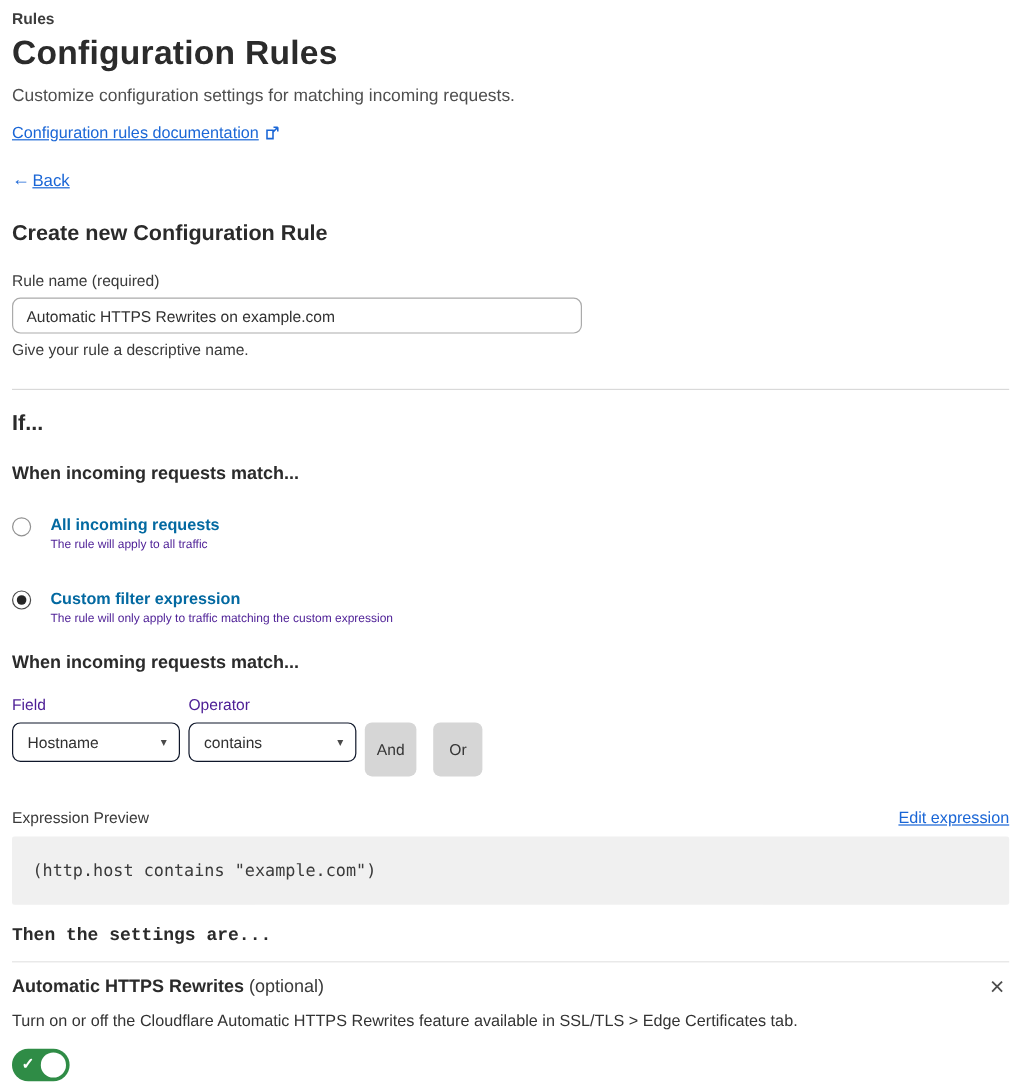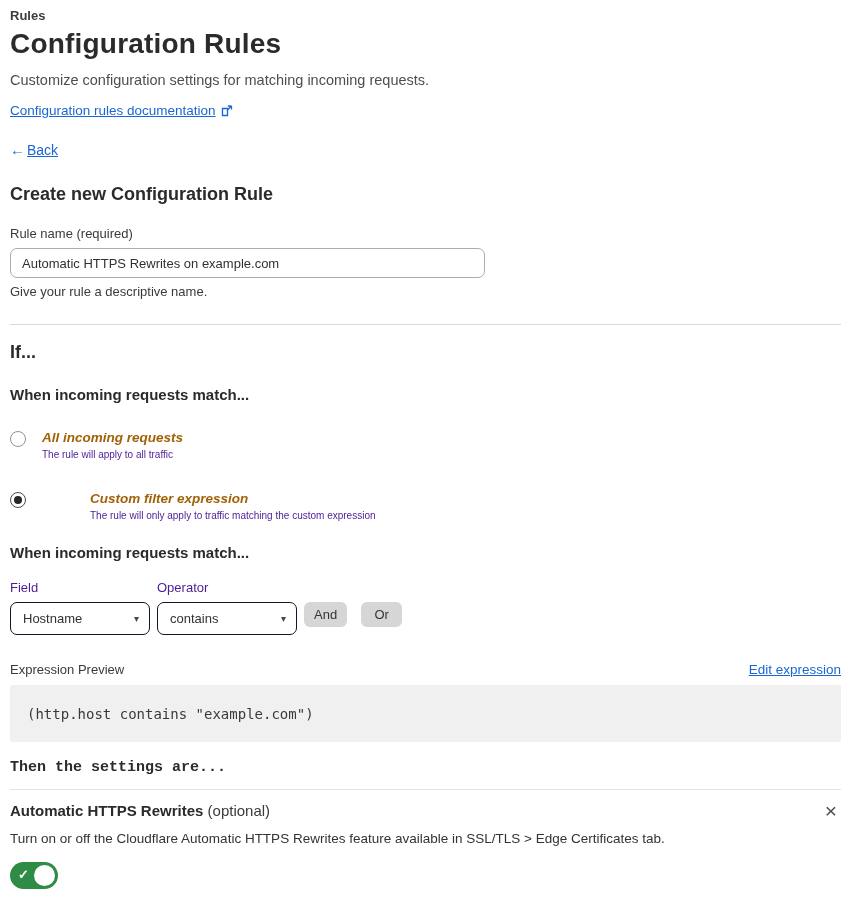--- a/index.html
+++ b/index.html
@@ -36,34 +36,34 @@
   }
   .help-text { margin-top: 6px; font-size: 13px; color: #3a3a3a; }
 
   .divider { margin-top: 25px; border: none; border-top: 1px solid #d9d9d9; height: 0; }
   .divider-soft { margin-top: 13px; border: none; border-top: 1px solid #e4e4e4; height: 0; }
 
   .if-title { margin-top: 17px; font-size: 18px; font-weight: 700; color: #2b2b2b; }
   .match-heading { margin-top: 23px; font-size: 15px; font-weight: 700; color: #2b2b2b; }
 
   .radio-option { margin-top: 27px; display: flex; }
-  .radio-option.second { margin-top: 31px; gap: 48px; }
+  .radio-option.second { margin-top: 31px; }
   .radio-circle {
     width: 16px; height: 16px; border-radius: 50%;
     border: 1.5px solid #919191; background: #fff;
     margin-top: 1px; flex: 0 0 16px;
     display: flex; align-items: center; justify-content: center;
     cursor: pointer;
   }
   .radio-circle.checked { border-color: #4a4a4a; }
   .radio-circle.checked::after {
     content: ""; width: 8px; height: 8px; border-radius: 50%; background: #262626;
   }
   .radio-texts { margin-left: 16px; }
-  .radio-label { font-size: 13.5px; font-weight: 700; color: #a16207; font-style: italic; }
+  .radio-label { font-size: 13.5px; font-weight: 700; color: #0369a1; }
   .radio-desc { font-size: 10px; color: #4c1d95; margin-top: 4px; }
 
   .builder { margin-top: 19px; display: flex; align-items: flex-start; }
   .col-label { font-size: 13px; color: #4c1d95; height: 22px; }
   .select-box {
     width: 140px; height: 33px; border: 1px solid #0f172a; border-radius: 7px;
     display: flex; align-items: center; justify-content: space-between;
     padding: 0 10px 0 12px; font-size: 13px; color: #313131; background: #fff;
     cursor: pointer;
   }
@@ -73,21 +73,21 @@
   .col-value { width: 432px; margin-right: 9px; }
   .value-box {
     width: 432px; height: 33px;
     border: 1px solid #9db4dc; border-radius: 7px;
     background: #e9effc; display: flex; align-items: center;
     padding: 0 12px; font-size: 13px; color: #2b2b2b; cursor: text;
   }
   .value-box .selection { background: #d4dff5; padding: 2px 1px; border-radius: 2px; }
   .andor-wrap { display: flex; gap: 14px; margin-top: 22px; }
   .btn-gray {
-    min-width: 41px; height: 25px; border: none; border-radius: 6px;
+    min-width: 41px; height: 45px; border: none; border-radius: 6px;
     background: #d6d6d6; color: #353535; font-size: 13px;
     font-family: "Liberation Sans", sans-serif; padding: 0 10px; cursor: pointer;
   }
   .eg-text { margin-top: 6px; font-size: 13px; color: #3a3a3a; }
 
   .preview-row { margin-top: 27px; display: flex; justify-content: space-between; align-items: baseline; }
   .preview-label { font-size: 13px; color: #3a3a3a; }
   .edit-link { font-size: 13.5px; }
   .code-box {
     margin-top: 8px; width: 831px; height: 57px;

